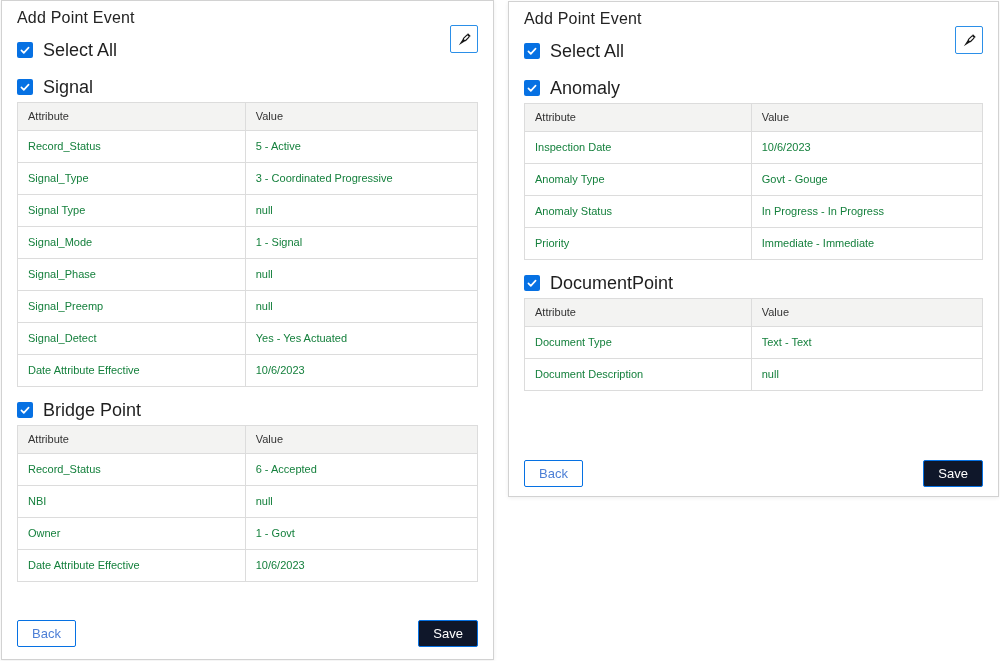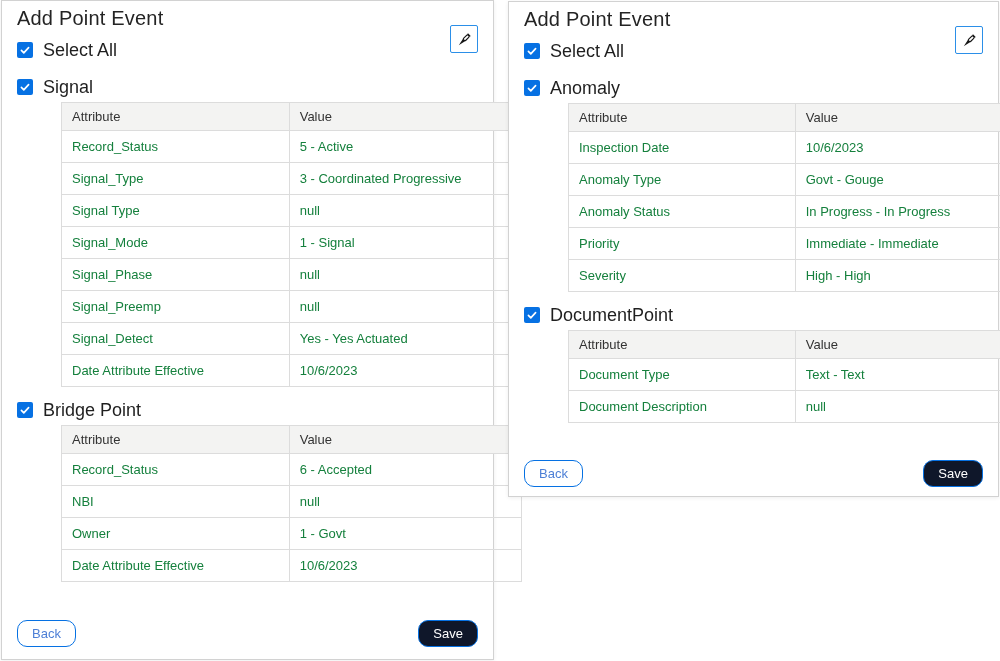--- a/index.html
+++ b/index.html
@@ -19,21 +19,21 @@
     box-shadow: 0 1px 4px rgba(0,0,0,.07);
     display: flex;
     flex-direction: column;
     padding: 0 15px;
   }
   .panel-left  { left: 1px;   top: 0;   width: 493px; height: 660px; }
   .panel-right { left: 508px; top: 1px; width: 491px; height: 496px; }
 
   .panel-head { position: relative; }
   .title {
-    font-size: 20px;
+    font-size: 16px;
     color: #242424;
     margin-top: 9px;
     line-height: 16px;
     letter-spacing: .2px;
   }
   .eyedropper-btn {
     position: absolute;
     top: 24px; right: 0;
     width: 28px; height: 28px;
     background: #fff;
@@ -62,23 +62,22 @@
     color: #1f1f1f;
     line-height: 16px;
   }
   .section .check-row { margin-top: 15px; align-items: flex-end; }
   .section.first .check-row { margin-top: 21px; }
 
   table {
     width: 100%;
     border-collapse: collapse;
     margin-top: 7px;
-    font-size: 13px;
+    font-size: 11px;
     table-layout: fixed;
-    margin-left: 44px;
   }
   col.c-attr { width: 49.5%; }
   th, td {
     border: 1px solid #dcdcdc;
     text-align: left;
     font-weight: normal;
     overflow: hidden;
     white-space: nowrap;
   }
   th {
@@ -97,21 +96,21 @@
     margin-top: auto;
     display: flex;
     justify-content: space-between;
     align-items: center;
     padding-bottom: 12px;
   }
   .panel-right .footer { padding-bottom: 9px; }
   .btn {
     font-size: 13px;
     font-family: inherit;
-    border-radius: 10px;
+    border-radius: 2px;
     padding: 5px 14px;
     line-height: 15px;
     cursor: pointer;
   }
   .btn-back {
     background: #fff;
     border: 1px solid #0671e3;
     color: #4d7fd6;
   }
   .btn-save {
@@ -301,24 +300,20 @@
           <td>Govt - Gouge</td>
         </tr>
         <tr>
           <td>Anomaly Status</td>
           <td>In Progress - In Progress</td>
         </tr>
         <tr>
           <td>Priority</td>
           <td>Immediate - Immediate</td>
         </tr>
-        <tr>
-          <td>Severity</td>
-          <td>High - High</td>
-        </tr>
       </tbody>
     </table>
   </div>
 
   <div class="section">
     <div class="check-row">
       <span class="checkbox">
         <svg width="12" height="12" viewBox="0 0 16 16">
           <path d="M3.2 8.6l3.2 3.2 6.4-7" stroke="#fff" stroke-width="2.2" fill="none" stroke-linecap="round" stroke-linejoin="round"></path>
         </svg>

